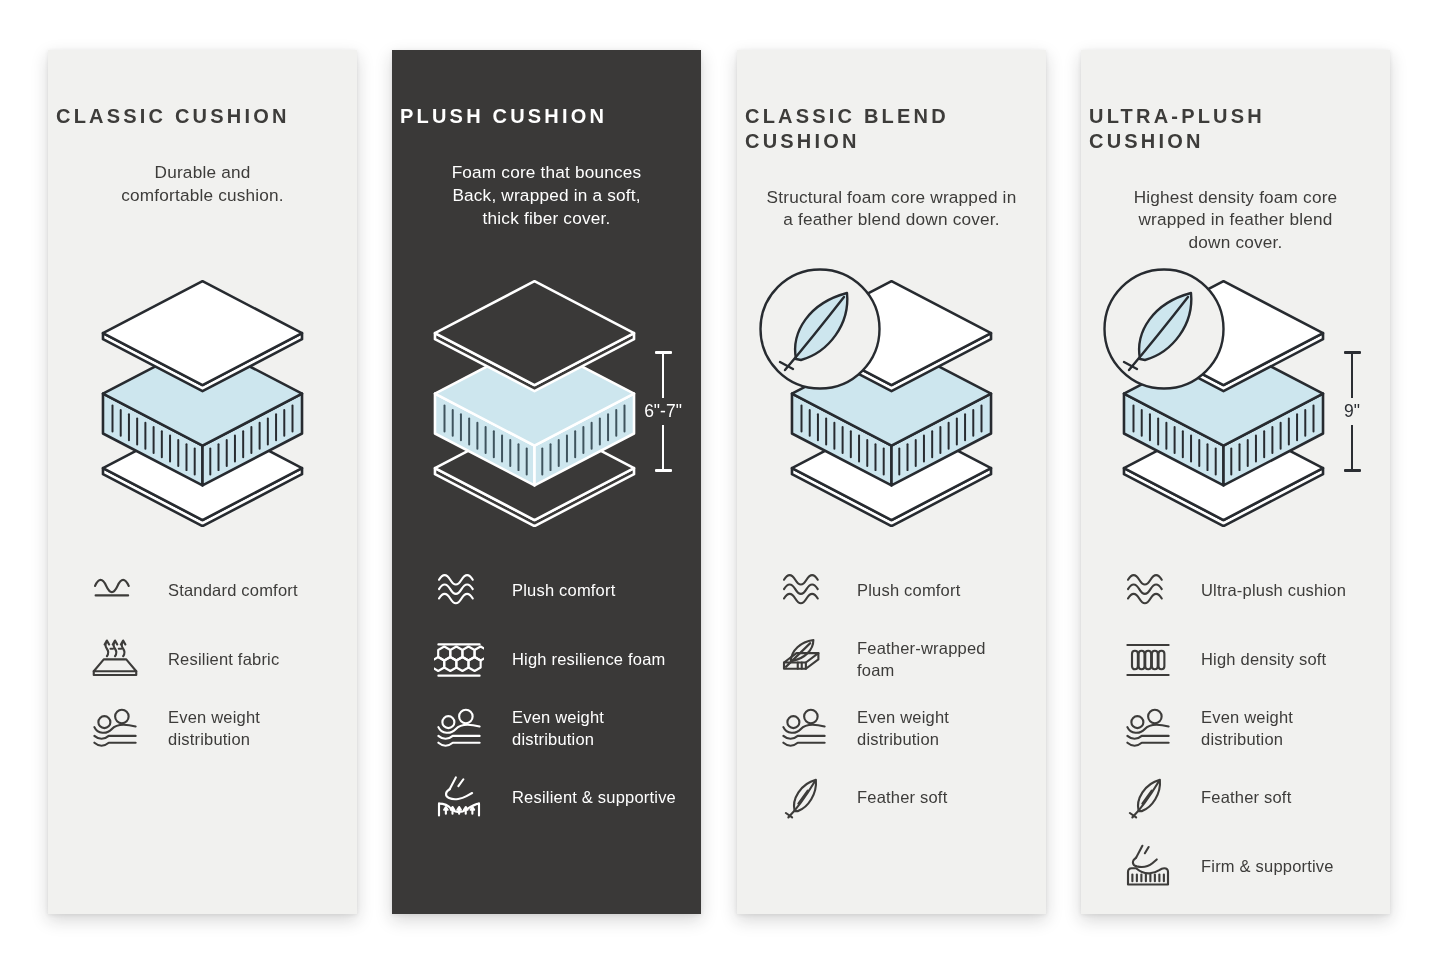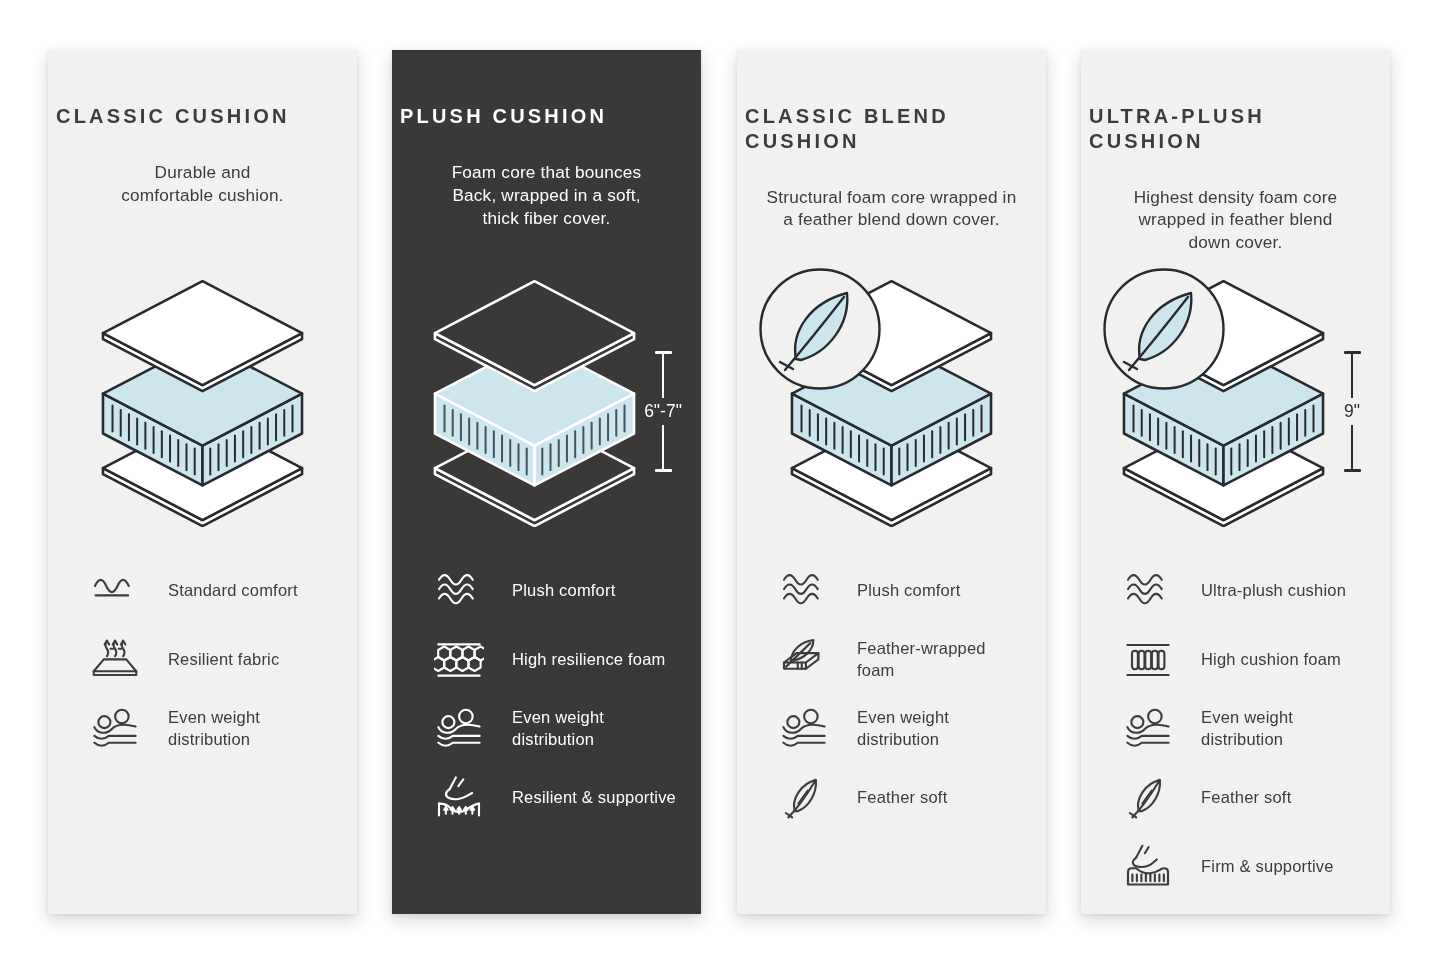--- a/index.html
+++ b/index.html
@@ -386,21 +386,21 @@
       <div class="f-icon">
           <svg class="icon" viewBox="0 0 40 40" fill="none" stroke="currentColor" stroke-width="1.7" stroke-linecap="round" stroke-linejoin="round">
             <path d="M3.5 8 h33 M3.5 32 h33"></path>
             <rect x="7.2" y="12.6" width="4.7" height="14.8" rx="2.35"></rect>
             <rect x="12.5" y="12.6" width="4.7" height="14.8" rx="2.35"></rect>
             <rect x="17.8" y="12.6" width="4.7" height="14.8" rx="2.35"></rect>
             <rect x="23.1" y="12.6" width="4.7" height="14.8" rx="2.35"></rect>
             <rect x="28.4" y="12.6" width="4.7" height="14.8" rx="2.35"></rect>
           </svg>
         </div>
-      <div class="f-label">High cushion foam</div>
+      <div class="f-label">High density soft</div>
     </div>
     <div class="feature">
       <div class="f-icon">
           <svg class="icon" viewBox="0 0 40 40" fill="none" stroke="currentColor" stroke-width="1.7" stroke-linecap="round" stroke-linejoin="round">
             <circle cx="11.5" cy="14.5" r="4.8"></circle>
             <circle cx="25.5" cy="10" r="5.4"></circle>
     <path d="M3.5 18.5 c2.5 5.5 10 6 14 1.5 c3.5 -4 11 -4 19 -2"></path>
     <path d="M3.5 25.5 c3.5 3 8 3 11.5 0 h21.5"></path>
     <path d="M3.5 31 c3.5 3 8 3 11.5 0 h21.5"></path>
           </svg>

